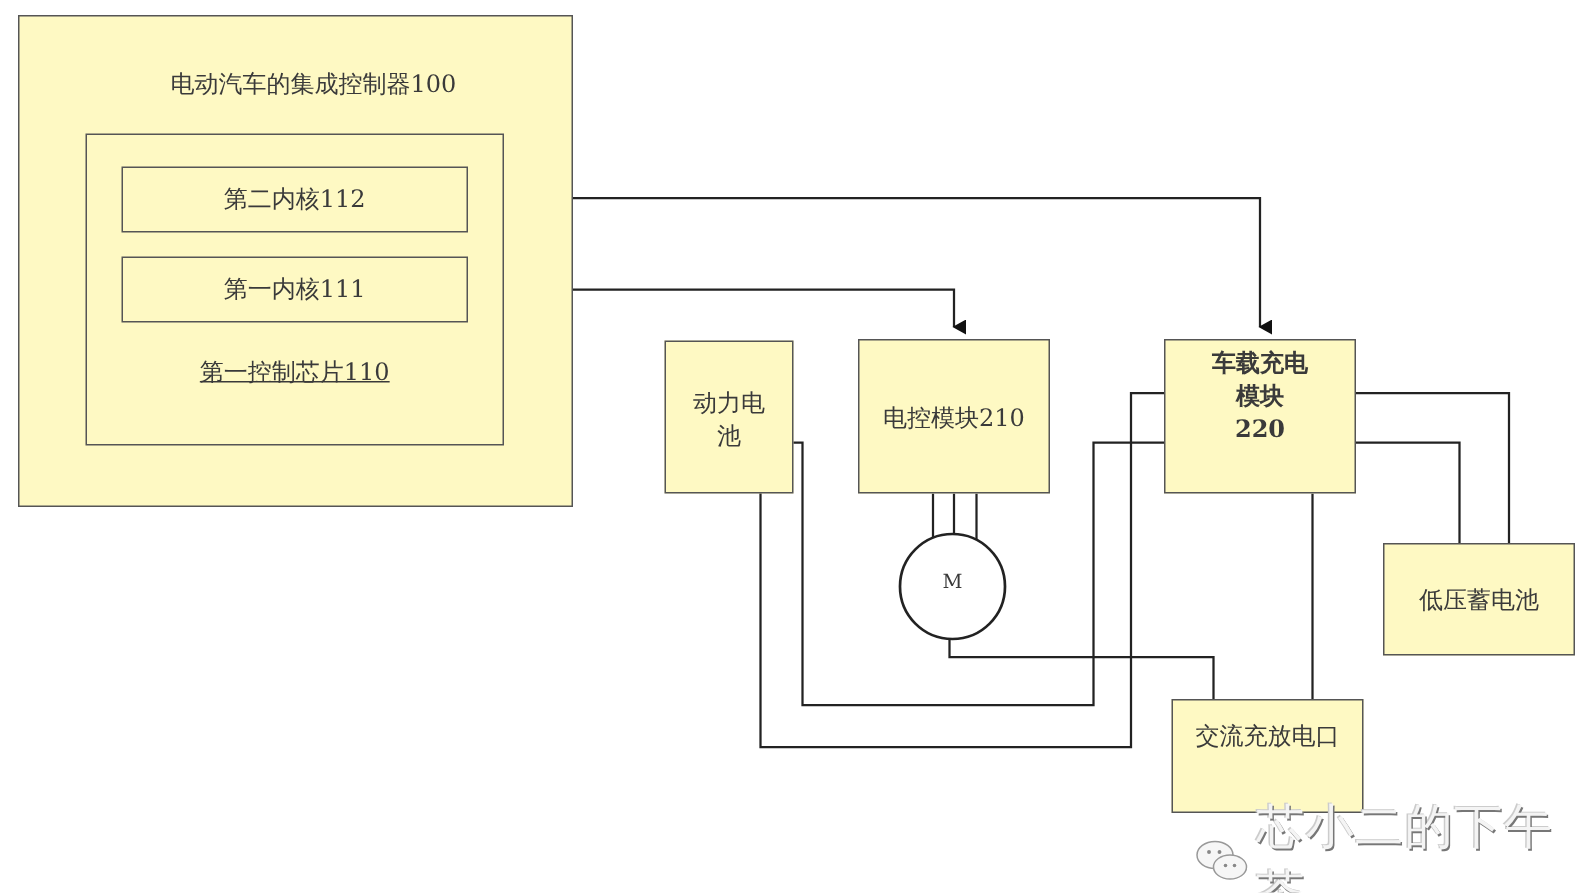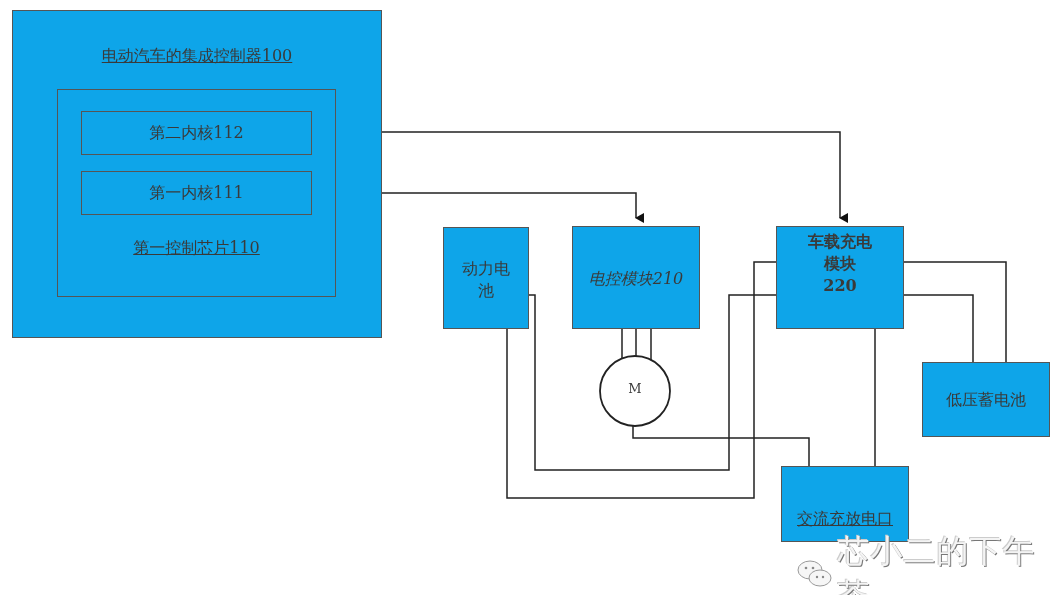--- a/index.html
+++ b/index.html
@@ -1,18 +1,18 @@
 <!DOCTYPE html>
 <html><head>
 <meta charset="utf-8">
 <style>
   html, body { margin: 0; padding: 0; background: #ffffff; }
   body { width: 1060px; height: 595px; position: relative; overflow: hidden;
          font-family: "DejaVu Serif", "Liberation Serif", serif; color: #333; }
-  .box { position: absolute; box-sizing: border-box; border: 1.5px solid #555; background: #0ea5e9; }
+  .box { position: absolute; box-sizing: border-box; border: 1.5px solid #555; background: #fef9c3; }
   .label { position: absolute; font-size: 16px; color: #3a3a3a; text-align: center; white-space: nowrap; }
   .multi { white-space: pre-line; line-height: 22px; }
   svg.wires { position: absolute; left: 0; top: 0; }
   .watermark { position: absolute; left: 795px; top: 530px; display: flex; align-items: center; gap: 4px; }
   .wm-text { font-family: Liberation Serif, serif; font-size: 32px; color: #f4f4f4;
              text-shadow: 1px 1px 0 #777, -1px -1px 0 #ccc; letter-spacing: 1px; }
 </style>
 </head>
 <body>
 
@@ -42,56 +42,56 @@
 
     <polyline points="904,262 1006,262 1006,362"></polyline>
     <polyline points="904,295 973,295 973,362"></polyline>
   </g>
 
   <circle cx="635" cy="391" r="35" fill="#fff" stroke="#222" stroke-width="1.8"></circle>
 </svg>
 
 <div class="box" style="left:12px;top:10px;width:370px;height:328px;">
 </div>
-<div class="label" style="left:12px;top:46px;width:370px;text-decoration:underline;">电动汽车的集成控制器100</div>
+<div class="label" style="left:24px;top:46px;width:370px;">电动汽车的集成控制器100</div>
 
 <div class="box" style="left:57px;top:89px;width:279px;height:208px;"></div>
 <div class="label" style="left:57px;top:238px;width:279px;text-decoration:underline;">第一控制芯片110</div>
 
 <div class="box" style="left:81px;top:111px;width:231px;height:44px;">
   <div class="label" style="left:0;top:11px;width:100%;">第二内核112</div>
 </div>
 
 <div class="box" style="left:81px;top:171px;width:231px;height:44px;">
   <div class="label" style="left:0;top:11px;width:100%;">第一内核111</div>
 </div>
 
 <div class="box" style="left:411px;top:227px;width:86px;height:102px;margin-left:32px;">
   <div class="label multi" style="left:0;top:30px;width:100%;">动力电
 池</div>
 </div>
 
-<div class="box" style="left:572px;top:226px;width:128px;height:103px;font-style:italic;">
+<div class="box" style="left:572px;top:226px;width:128px;height:103px;">
   <div class="label" style="left:0;top:42px;width:100%;">电控模块210</div>
 </div>
 
 <div class="label" style="left:620px;top:381px;width:30px;font-size:13px;">M</div>
 
 <div class="box" style="left:776px;top:226px;width:128px;height:103px;font-weight:bold;">
   <div class="label multi" style="left:0;top:4px;width:100%;">车载充电
 模块
 220</div>
 </div>
 
 <div class="box" style="left:922px;top:362px;width:128px;height:75px;font-family:Liberation Serif, serif;">
   <div class="label" style="left:0;top:27px;width:100%;">低压蓄电池</div>
 </div>
 
 <div class="box" style="left:781px;top:466px;width:128px;height:76px;">
-  <div class="label" style="left:0;top:42px;width:100%;text-decoration:underline;">交流充放电口</div>
+  <div class="label" style="left:0;top:14px;width:100%;">交流充放电口</div>
 </div>
 
 <div class="watermark">
   <svg width="40" height="34">
     <ellipse cx="15" cy="13" rx="12" ry="9" fill="#f6f6f6" stroke="#999" stroke-width="1"></ellipse>
     <ellipse cx="25" cy="21" rx="11" ry="8" fill="#f6f6f6" stroke="#999" stroke-width="1"></ellipse>
     <circle cx="11" cy="11" r="1.3" fill="#888"></circle>
     <circle cx="18" cy="11" r="1.3" fill="#888"></circle>
     <circle cx="22" cy="20" r="1.2" fill="#888"></circle>
     <circle cx="28" cy="20" r="1.2" fill="#888"></circle>

